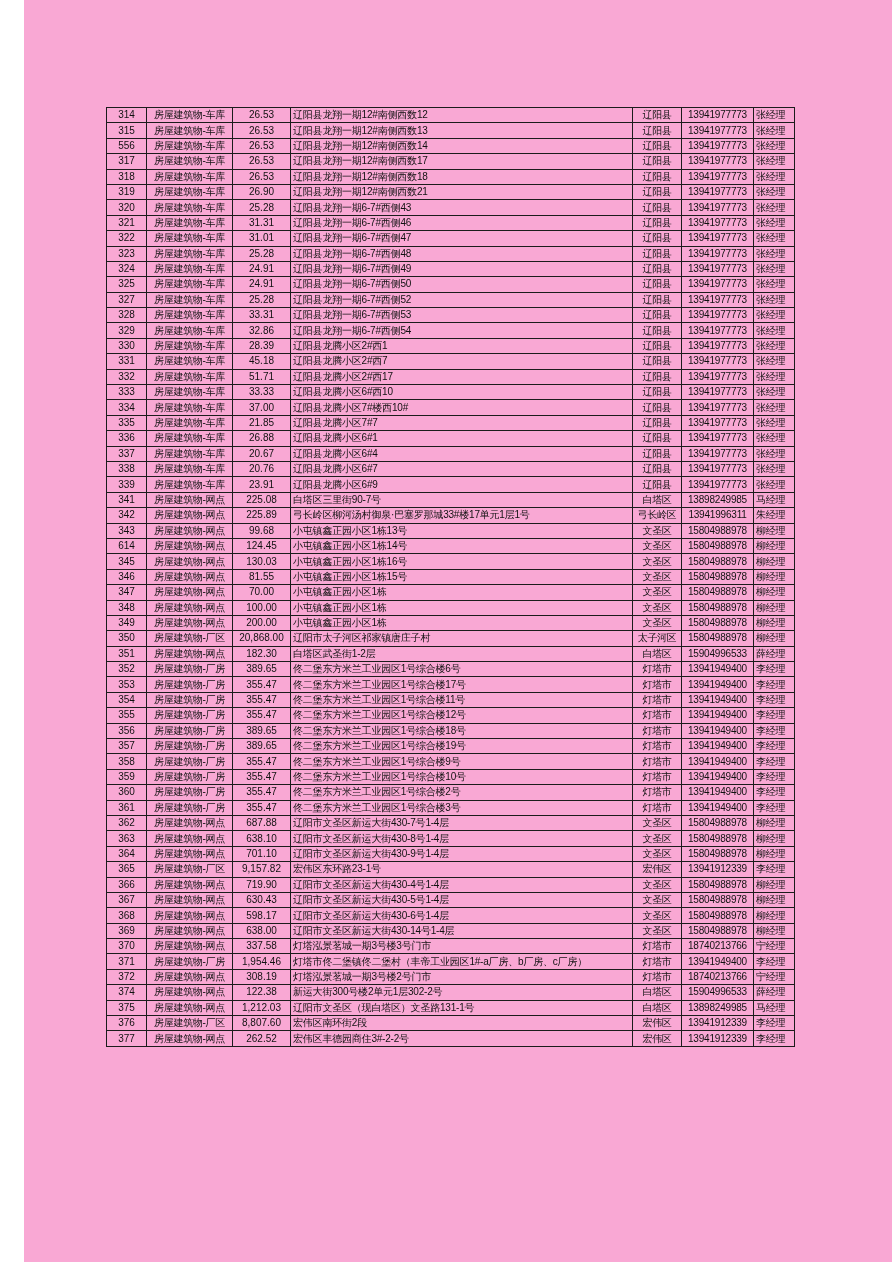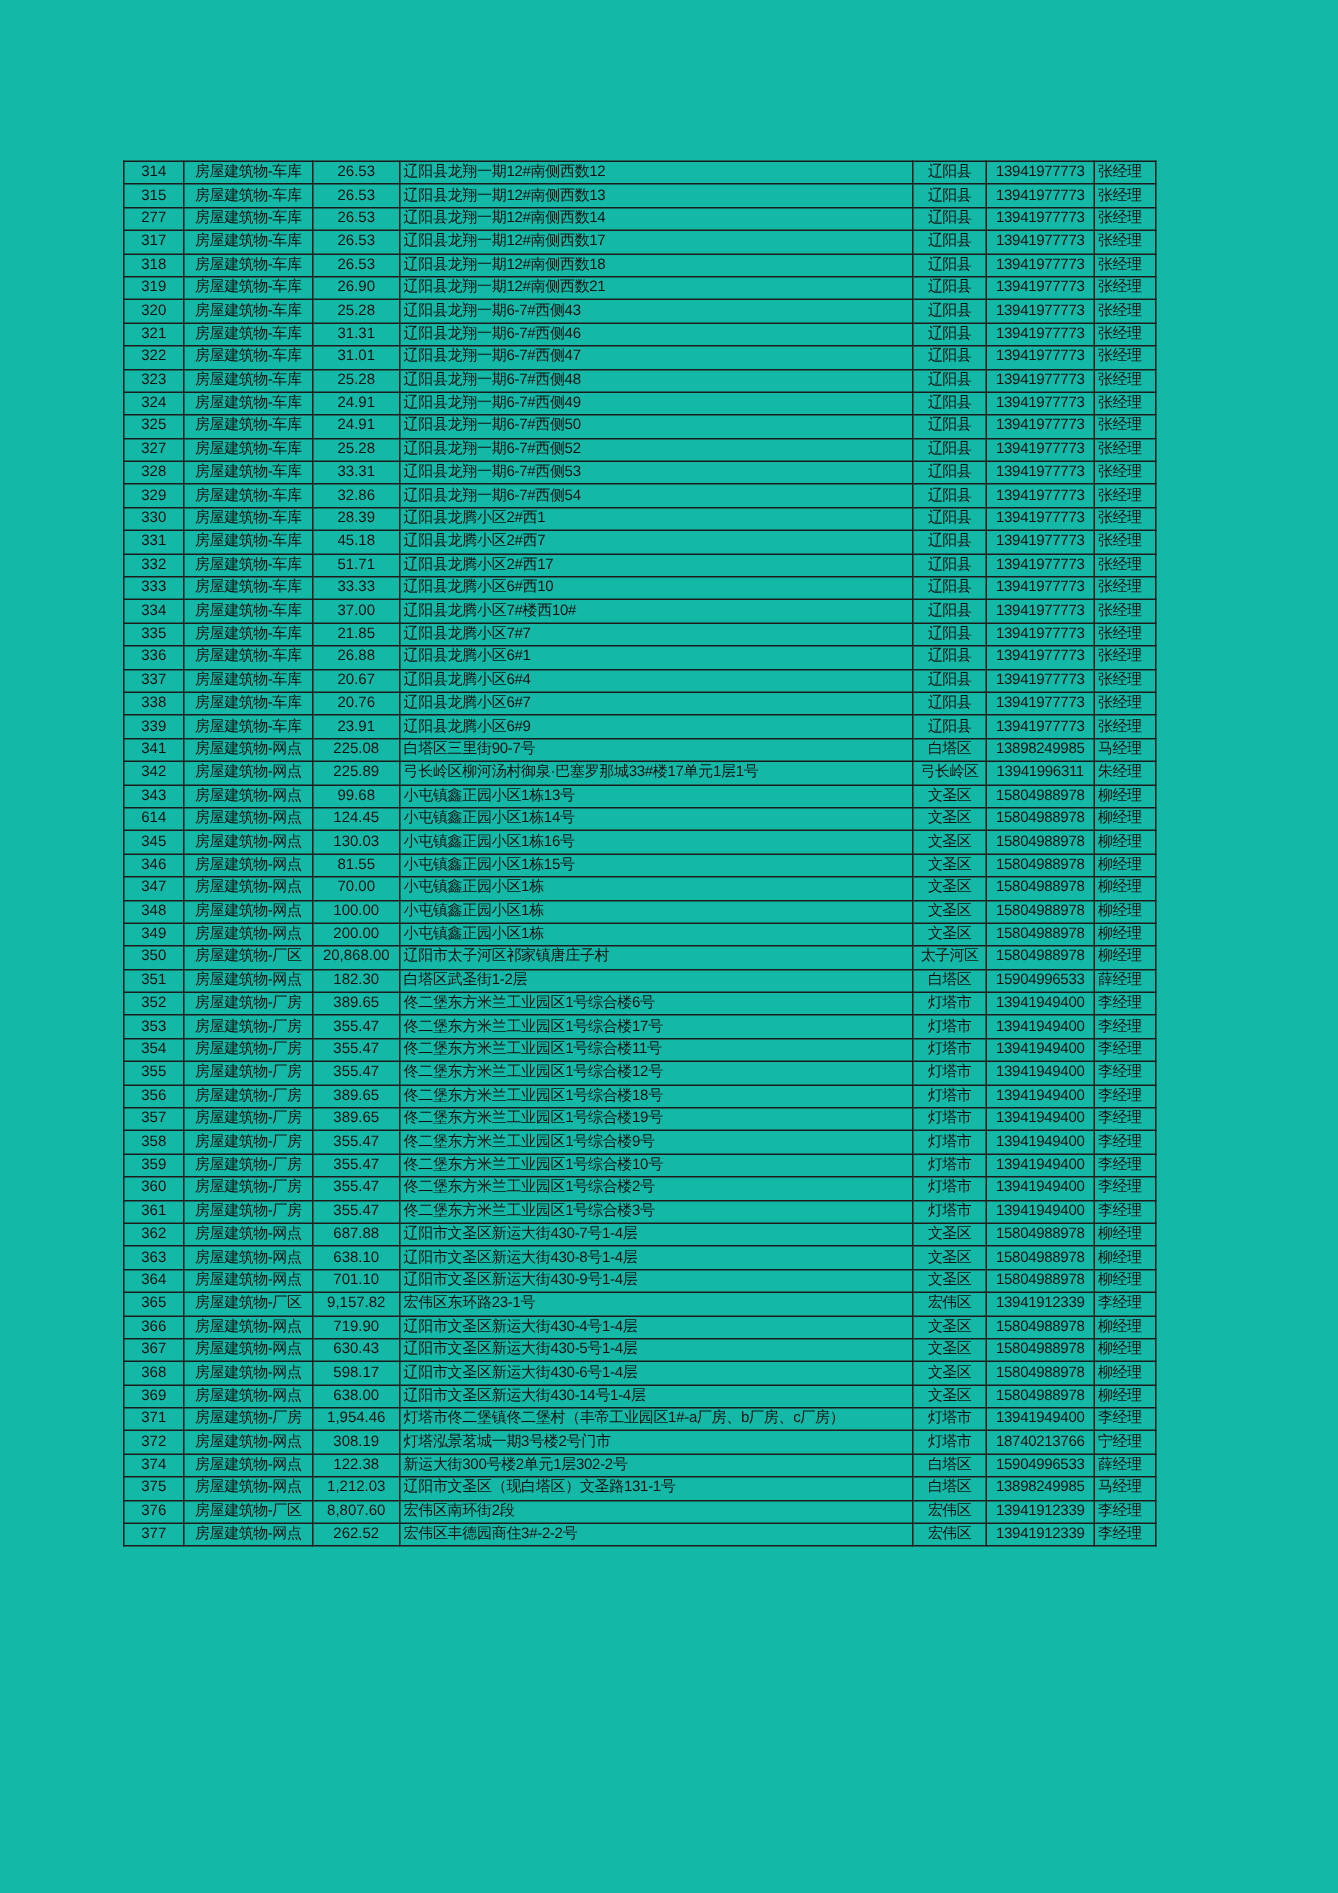--- a/index.html
+++ b/index.html
@@ -10,21 +10,22 @@
   body {
     width: 892px;
     height: 1262px;
     position: relative;
     font-family: "Liberation Sans", sans-serif;
     color: #111111;
   }
   .page {
     position: absolute;
     inset: 0;
-    background: #14b8a6;
+    background: #f9a8d4;
+    margin-left: 24px;
   }
   table.asset-table {
     position: absolute;
     left: 82px;
     top: 107px;
     border-collapse: collapse;
     table-layout: fixed;
     width: 688px;
   }
   table.asset-table td {
@@ -74,21 +75,21 @@
         <tr>
           <td class="col-no">315</td>
           <td class="col-type">房屋建筑物-车库</td>
           <td class="col-area">26.53</td>
           <td class="col-addr">辽阳县龙翔一期12#南侧西数13</td>
           <td class="col-dist">辽阳县</td>
           <td class="col-phone">13941977773</td>
           <td class="col-mgr">张经理</td>
         </tr>
         <tr>
-          <td class="col-no">277</td>
+          <td class="col-no">556</td>
           <td class="col-type">房屋建筑物-车库</td>
           <td class="col-area">26.53</td>
           <td class="col-addr">辽阳县龙翔一期12#南侧西数14</td>
           <td class="col-dist">辽阳县</td>
           <td class="col-phone">13941977773</td>
           <td class="col-mgr">张经理</td>
         </tr>
         <tr>
           <td class="col-no">317</td>
           <td class="col-type">房屋建筑物-车库</td>
@@ -542,20 +543,29 @@
         <tr>
           <td class="col-no">369</td>
           <td class="col-type">房屋建筑物-网点</td>
           <td class="col-area">638.00</td>
           <td class="col-addr">辽阳市文圣区新运大街430-14号1-4层</td>
           <td class="col-dist">文圣区</td>
           <td class="col-phone">15804988978</td>
           <td class="col-mgr">柳经理</td>
         </tr>
         <tr>
+          <td class="col-no">370</td>
+          <td class="col-type">房屋建筑物-网点</td>
+          <td class="col-area">337.58</td>
+          <td class="col-addr">灯塔泓景茗城一期3号楼3号门市</td>
+          <td class="col-dist">灯塔市</td>
+          <td class="col-phone">18740213766</td>
+          <td class="col-mgr">宁经理</td>
+        </tr>
+        <tr>
           <td class="col-no">371</td>
           <td class="col-type">房屋建筑物-厂房</td>
           <td class="col-area">1,954.46</td>
           <td class="col-addr">灯塔市佟二堡镇佟二堡村（丰帝工业园区1#-a厂房、b厂房、c厂房）</td>
           <td class="col-dist">灯塔市</td>
           <td class="col-phone">13941949400</td>
           <td class="col-mgr">李经理</td>
         </tr>
         <tr>
           <td class="col-no">372</td>

